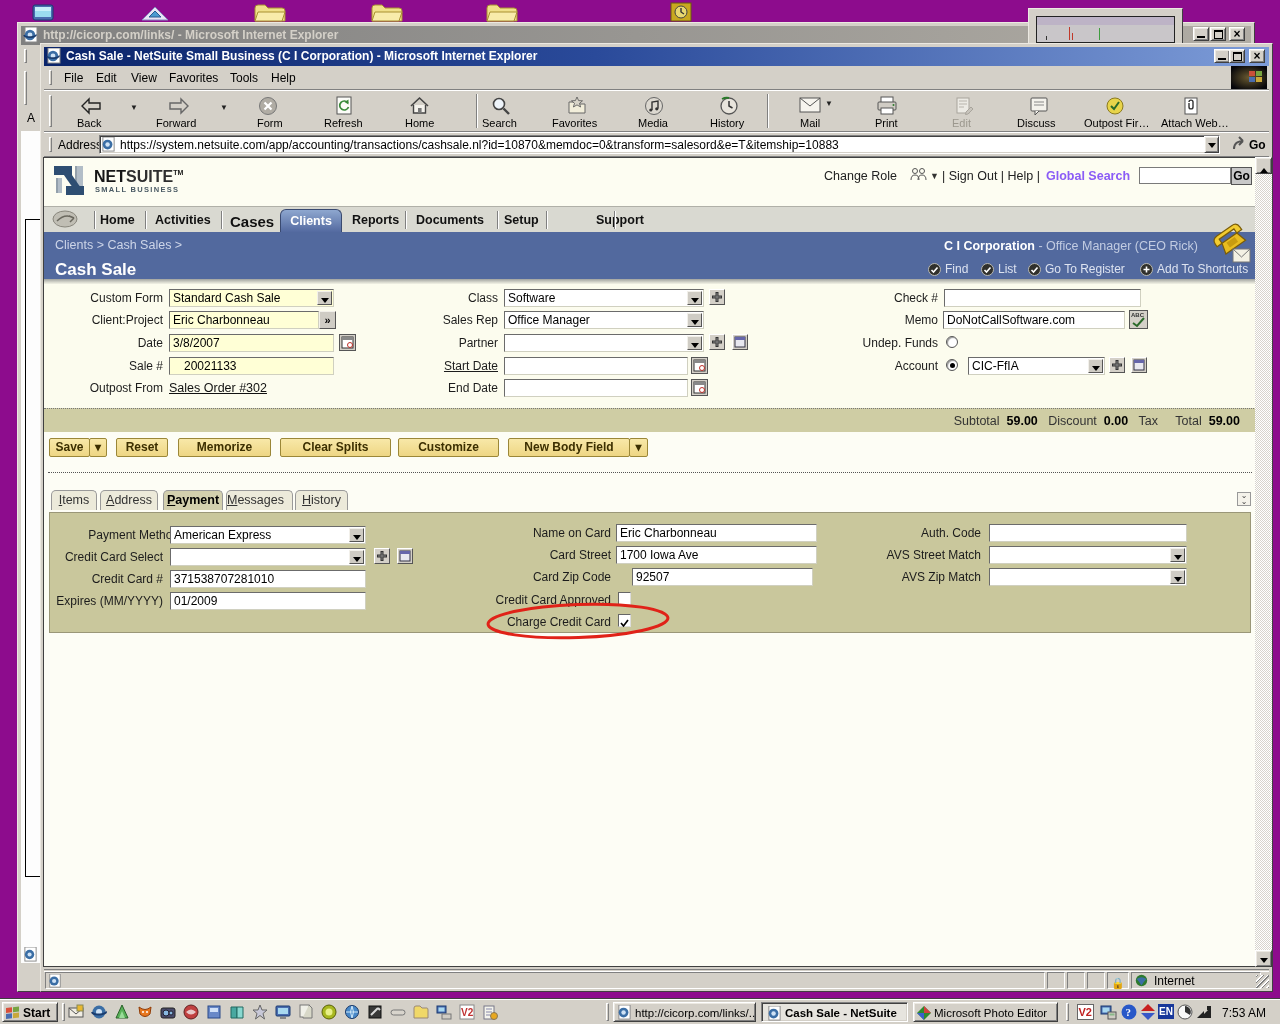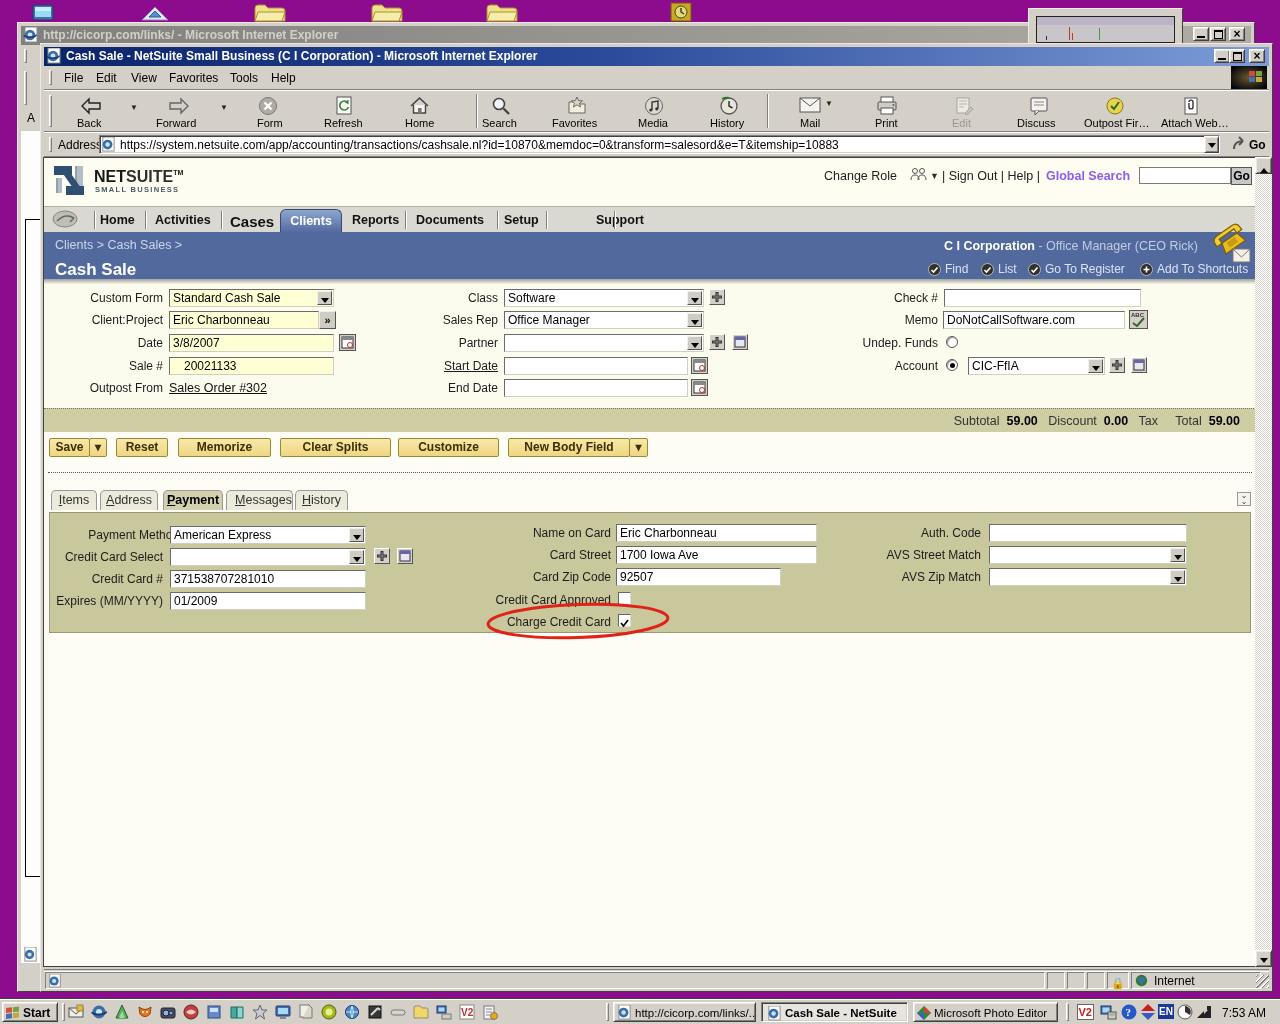--- a/index.html
+++ b/index.html
@@ -443,21 +443,21 @@
       <div class="goldbtn" style="left:464px; top:6px; width:122px;">New Body Field</div>
       <div class="goldbtn" style="left:585px; top:6px; width:19px;">▾</div>
     </div>
 
     <div class="abs" style="left:4px; top:314px; width:1204px; height:0; border-top:1px dotted #555;"></div>
 
     <div class="abs" style="left:0; top:315px; width:1212px; height:40px; background:#fdfdf5;" id="subtabs">
       <div class="abs" style="left:7px; top:17px; width:46px; height:20px; background:#eceada; border:1px solid #999; border-bottom:none; border-radius:5px 5px 0 0; text-align:center; font-size:12.5px; color:#333; line-height:19px;"><u>I</u>tems</div>
       <div class="abs" style="left:56px; top:17px; width:58px; height:20px; background:#eceada; border:1px solid #999; border-bottom:none; border-radius:5px 5px 0 0; text-align:center; font-size:12.5px; color:#333; line-height:19px;"><u>A</u>ddress</div>
       <div class="abs" style="left:119px; top:17px; width:60px; height:20px; background:#d3d0ae; border:1px solid #999; border-bottom:none; border-radius:5px 5px 0 0; text-align:center; font-size:12.5px; font-weight:bold; color:#000; line-height:19px;"><u>P</u>ayment</div>
-      <div class="abs" style="left:182px; top:17px; width:67px; height:20px; background:#eceada; border:1px solid #999; border-bottom:none; border-radius:5px 5px 0 0; text-align:right; font-size:12.5px; color:#333; line-height:19px;"><u>M</u>essages</div>
+      <div class="abs" style="left:182px; top:17px; width:67px; height:20px; background:#eceada; border:1px solid #999; border-bottom:none; border-radius:5px 5px 0 0; text-align:left; font-size:12.5px; color:#333; line-height:19px;"><u>M</u>essages</div>
       <div class="abs" style="left:251px; top:17px; width:53px; height:20px; background:#eceada; border:1px solid #999; border-bottom:none; border-radius:5px 5px 0 0; text-align:center; font-size:12.5px; color:#333; line-height:19px;"><u>H</u>istory</div>
       <div class="abs" style="left:1193px; top:19px; width:14px; height:14px; background:#f4f2ea; border:1px solid #999; font-size:8px; text-align:center; line-height:6px; color:#444;">⌄<br>⌄</div>
     </div>
 
     <div class="abs" style="left:5px; top:354px; width:1202px; height:121px; background:#c9c79c; border:1px solid #9a9778;" id="paypanel"></div>
     <span class="nslabel" style="left:16px; top:370px; width:119px;">Payment Method</span>
     <div class="nsfield" style="left:126px; top:368px; width:196px;">American Express<span class="selarrow"></span></div>
     <span class="nslabel" style="left:0; top:392px; width:119px;">Credit Card Select</span>
     <div class="nsfield" style="left:126px; top:390px; width:196px;">
         <span class="selarrow"></span>
@@ -473,21 +473,21 @@
     <span class="nslabel" style="left:0; top:414px; width:119px;">Credit Card #</span>
     <div class="nsfield" style="left:126px; top:412px; width:196px;">371538707281010</div>
     <span class="nslabel" style="left:0; top:436px; width:119px;">Expires (MM/YYYY)</span>
     <div class="nsfield" style="left:126px; top:434px; width:196px;">01/2009</div>
 
     <span class="nslabel" style="left:447px; top:368px; width:120px;">Name on Card</span>
     <div class="nsfield" style="left:572px; top:366px; width:201px;">Eric Charbonneau</div>
     <span class="nslabel" style="left:447px; top:390px; width:120px;">Card Street</span>
     <div class="nsfield" style="left:572px; top:388px; width:201px;">1700 Iowa Ave</div>
     <span class="nslabel" style="left:447px; top:412px; width:120px;">Card Zip Code</span>
-    <div class="nsfield" style="left:572px; top:410px; width:165px;">92507</div>
+    <div class="nsfield" style="left:588px; top:410px; width:181px;">92507</div>
     <span class="nslabel" style="left:407px; top:435px; width:160px;">Credit Card Approved</span>
     <div class="abs" style="left:574px; top:434px; width:13px; height:13px; background:#fff; border:1px solid; border-color:#666 #ddd #ddd #666;"></div>
     <span class="nslabel" style="left:407px; top:457px; width:160px;">Charge Credit Card</span>
     <div class="abs" style="left:574px; top:456px; width:13px; height:13px; background:#fff; border:1px solid; border-color:#666 #ddd #ddd #666;"><svg width="11" height="11" viewBox="0 0 11 11">
           <path d="M2 5 L4.5 8 L9 2" stroke="#000" stroke-width="1.7" fill="none"></path>
         </svg></div>
 
     <span class="nslabel" style="left:817px; top:368px; width:120px;">Auth. Code</span>
     <div class="nsfield" style="left:945px; top:366px; width:198px;"></div>
     <span class="nslabel" style="left:817px; top:390px; width:120px;">AVS Street Match</span>

